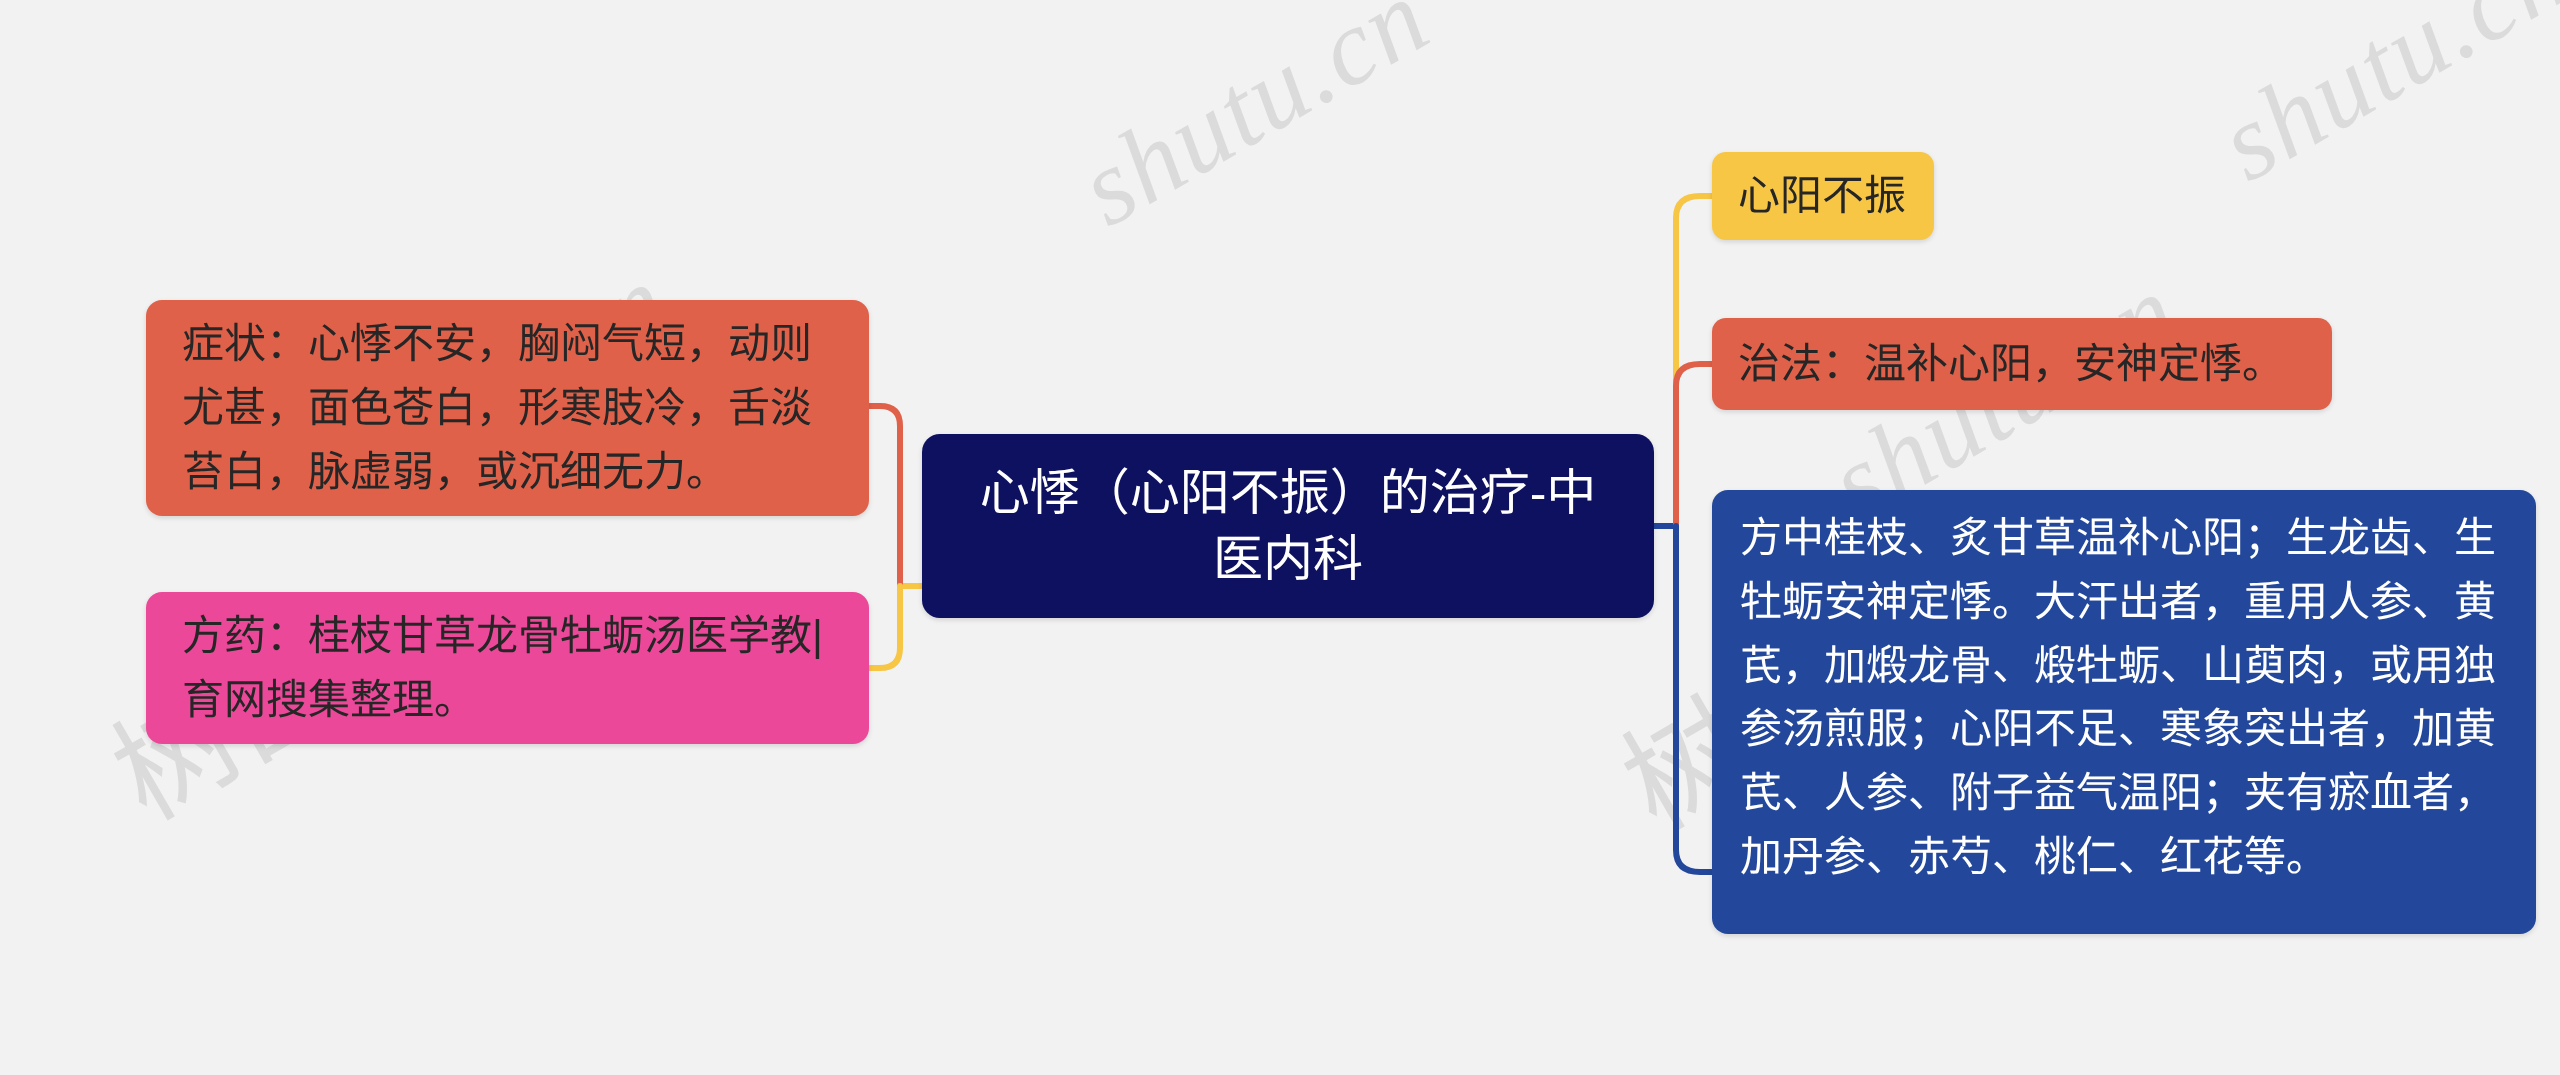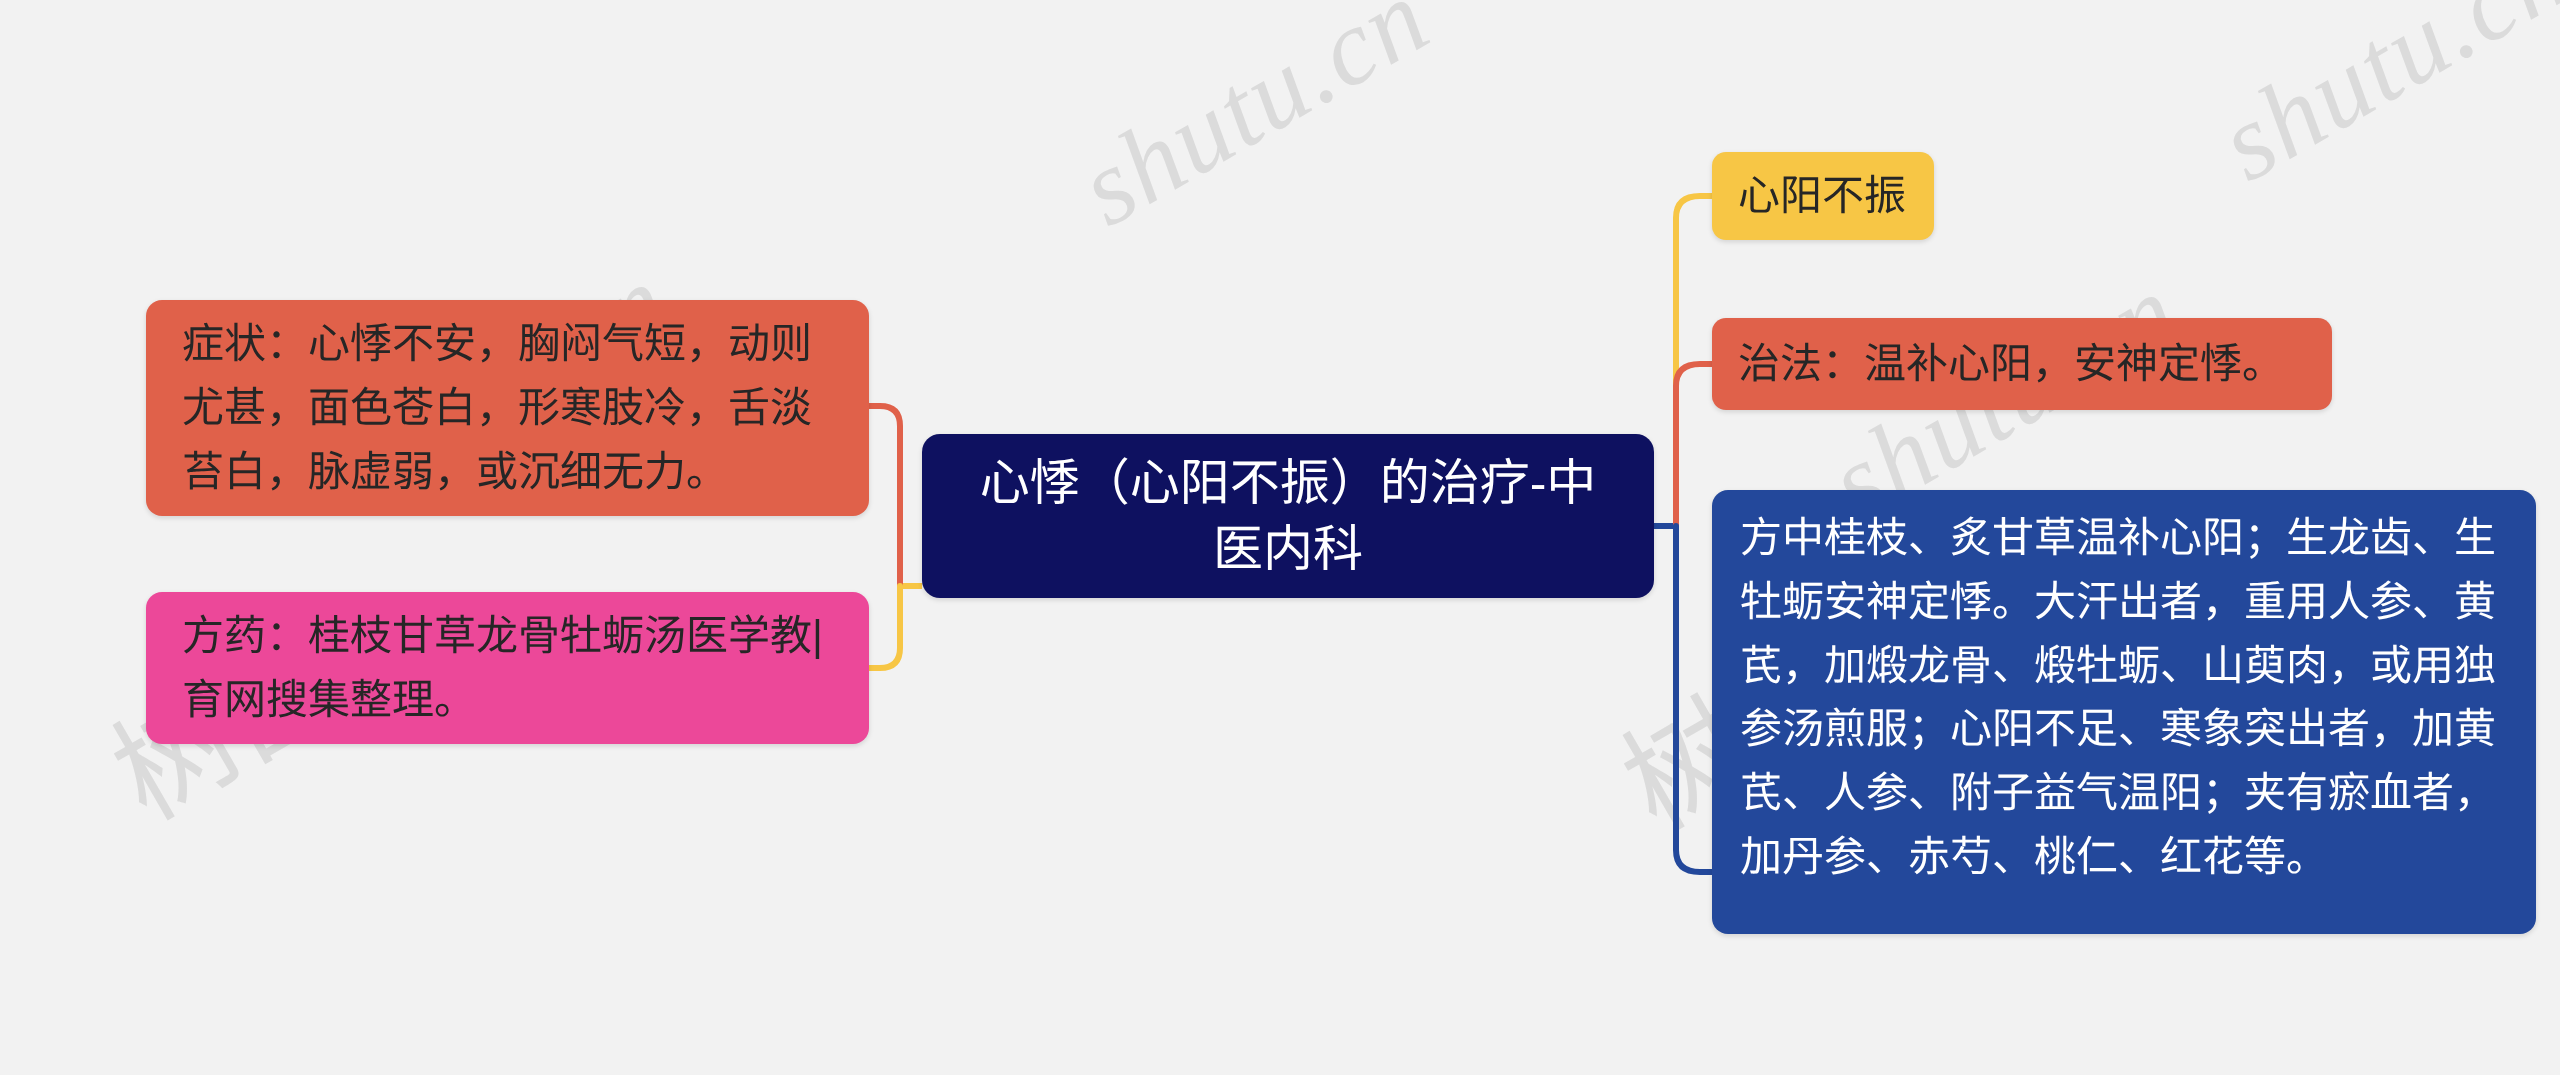--- a/index.html
+++ b/index.html
@@ -59,21 +59,21 @@
     box-shadow:0 2px 5px rgba(0,0,0,.13);
   }
   .node .txt{
     width:100%;
     white-space:pre-wrap;
     word-break:break-all;
   }
 
   
   #node-root{
-    left:922px;top:434px;width:732px;height:164px;
+    left:922px;top:434px;width:732px;height:184px;
     background:#0e1160;
     border-radius:18px;
     justify-content:center;
     padding:10px 34px;
   }
   #node-root .txt{
     color:#ffffff;
     font-size:50px;
     line-height:1.32;
     text-align:center;

